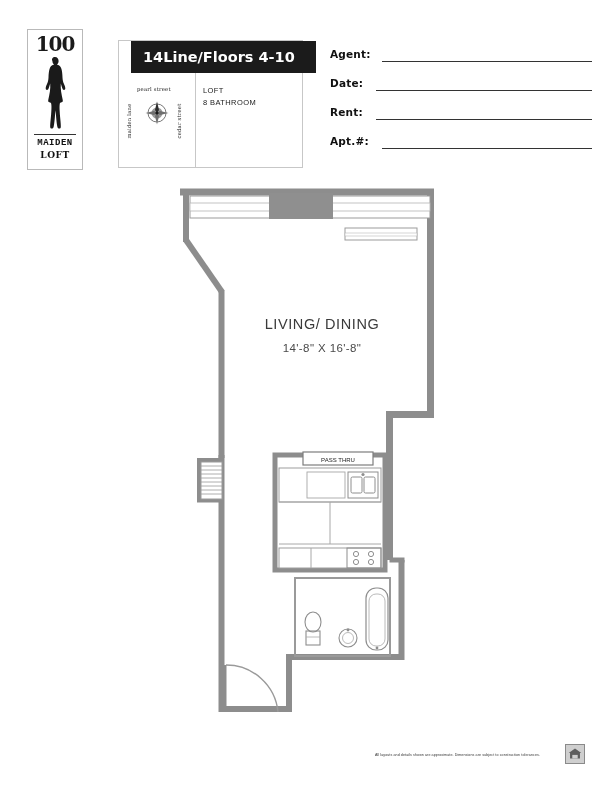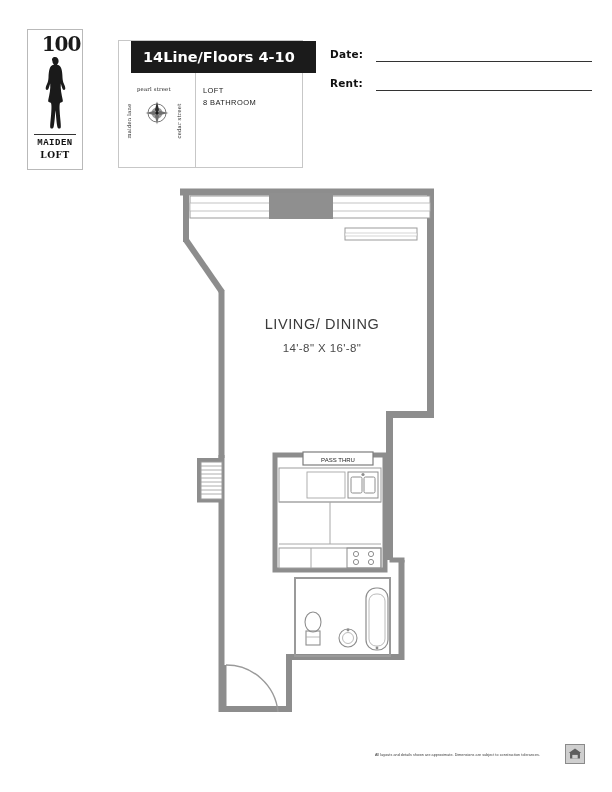--- a/index.html
+++ b/index.html
@@ -32,21 +32,20 @@
     top: 4px;
     left: 0;
     width: 100%;
     text-align: center;
     font-family: "DejaVu Serif", serif;
     font-weight: bold;
     font-size: 20px;
     letter-spacing: -1px;
     color: #1a1a1a;
     line-height: 1;
-    margin-left: 6px;
   }
   #logo-figure {
     position: absolute;
     top: 25px;
     left: 50%;
     transform: translateX(-50%);
     width: 30px;
     height: 74px;
   }
   #logo-divider {
@@ -270,26 +269,34 @@
     </div>
     <div id="unit-cell">
       <div class="unit-line">LOFT</div>
       <div class="unit-line">8 BATHROOM</div>
     </div>
   </div>
 </div>
 
 <div id="form-fields">
   <div class="field-row">
+    <div class="field-label">Agent:</div>
+    <div class="field-rule"></div>
+  </div>
+  <div class="field-row">
     <div class="field-label">Date:</div>
     <div class="field-rule wide"></div>
   </div>
   <div class="field-row">
     <div class="field-label">Rent:</div>
     <div class="field-rule wide"></div>
+  </div>
+  <div class="field-row">
+    <div class="field-label">Apt.#:</div>
+    <div class="field-rule"></div>
   </div>
 </div>
 
 <svg id="floorplan" viewBox="0 0 612 792">
 
   <g stroke="#8d8d8d" fill="none">
 
     <path d="M180 192 L434 192" stroke-width="7"></path>
 
     <path d="M430.5 192 L430.5 418" stroke-width="7"></path>

